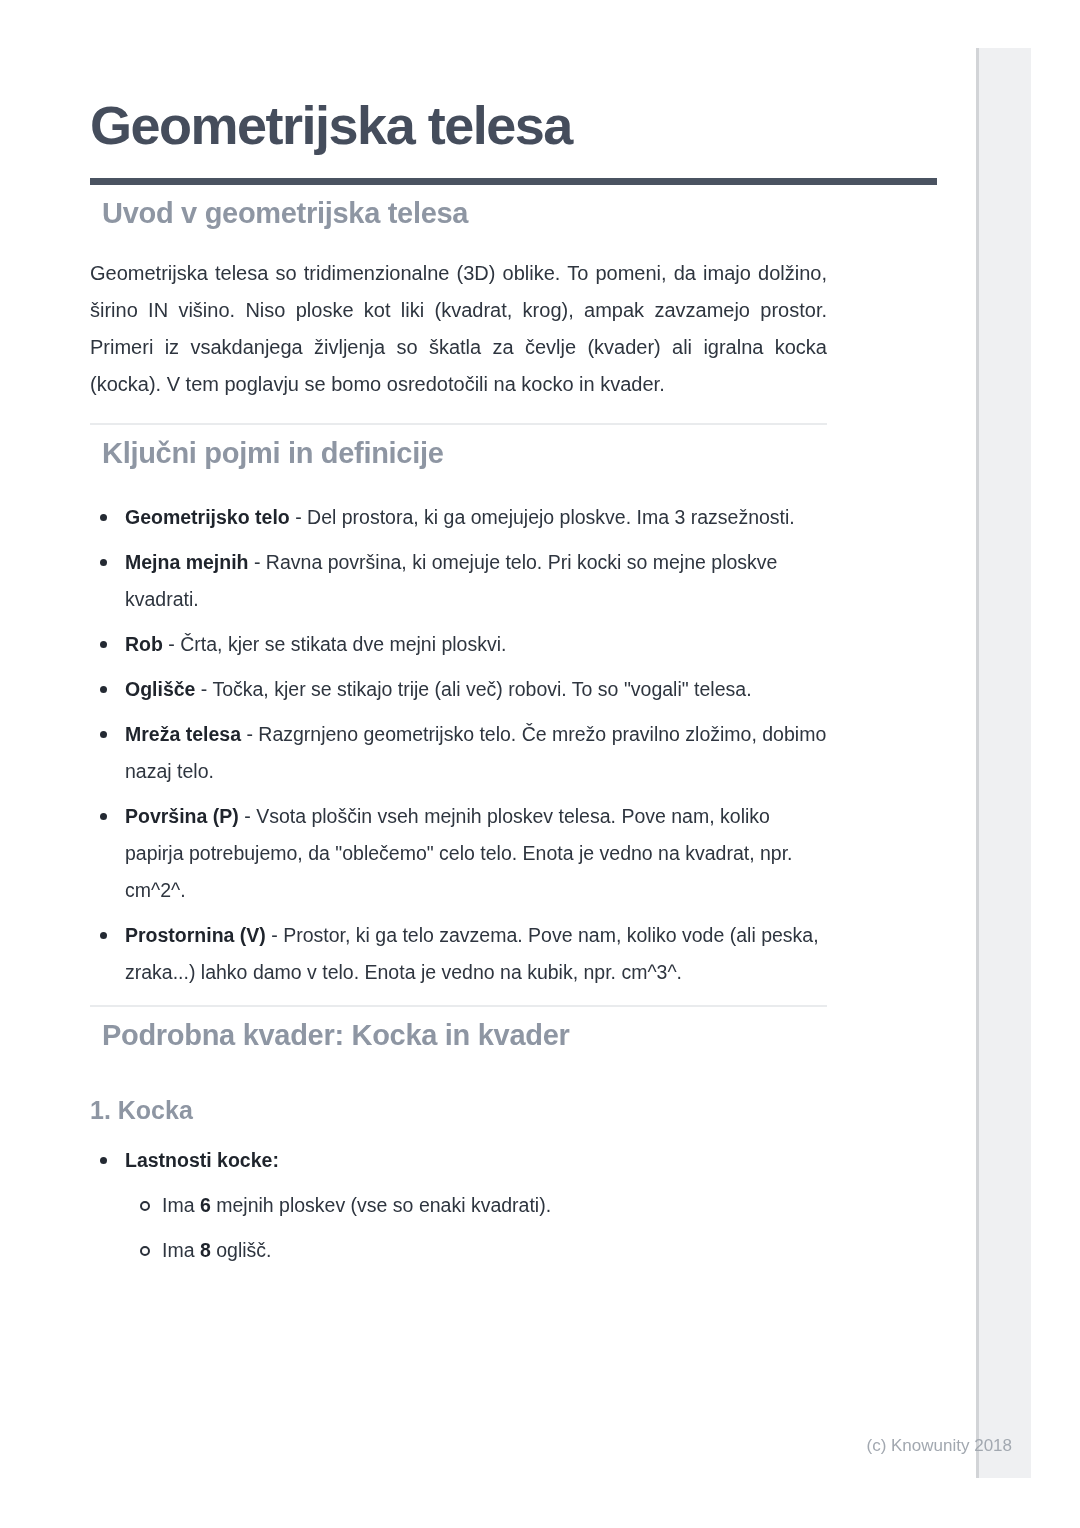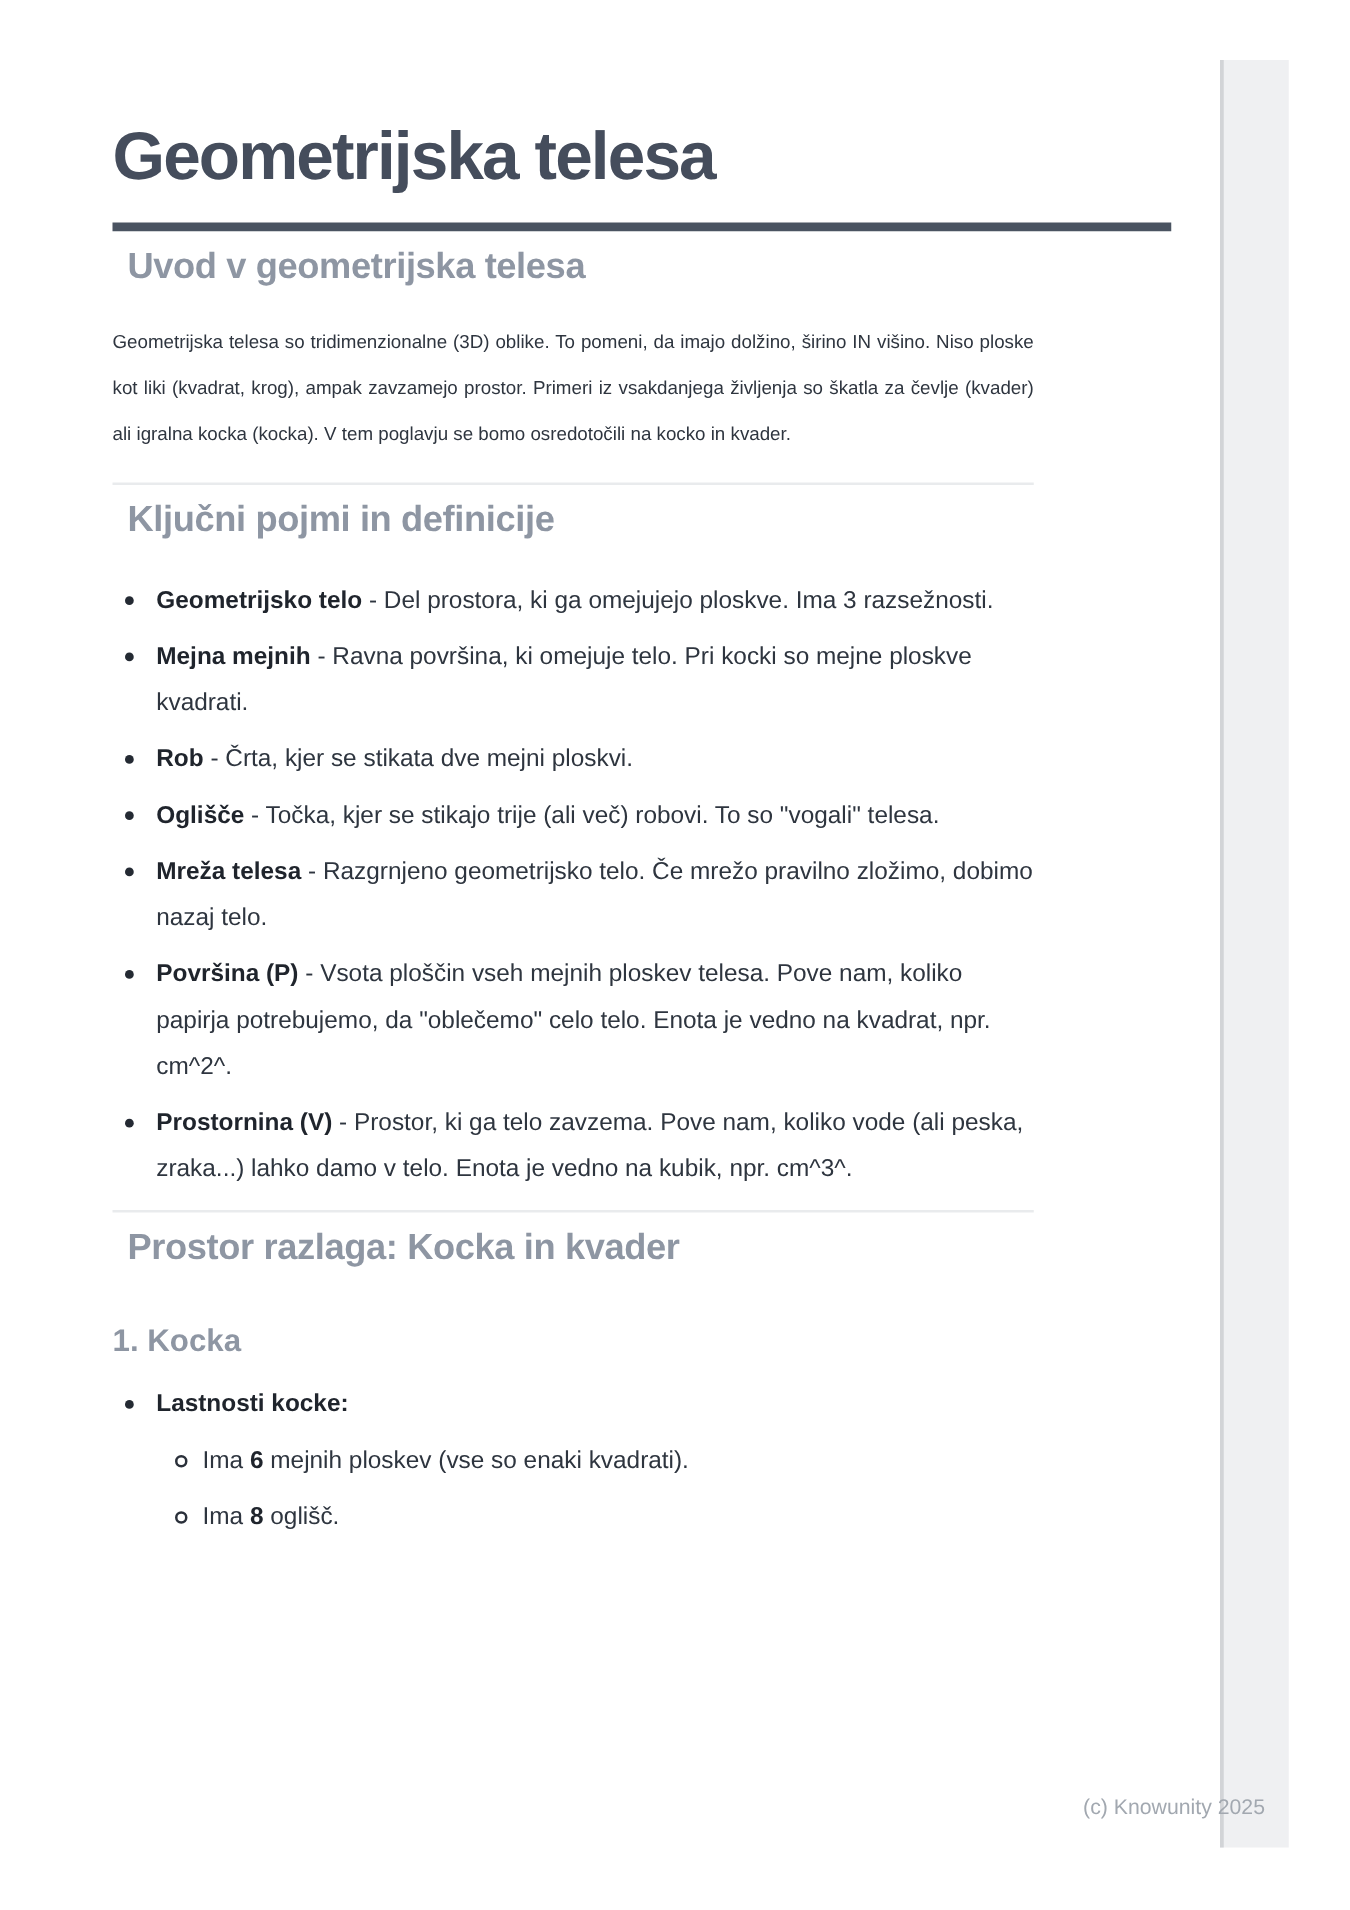--- a/index.html
+++ b/index.html
@@ -41,21 +41,21 @@
   .h2-podrobna { margin-top: 40px; }
   h3.sub-heading {
     margin: 45px 0 0 0;
     font-size: 25px; line-height: 28px;
     font-weight: 600;
     color: #8e96a3;
   }
   .intro-paragraph {
     margin: 26px 0 0 0;
     width: 737px;
-    font-size: 15px; line-height: 37px;
+    font-size: 20px; line-height: 37px;
     text-align: justify;
     color: #2e353f;
   }
   .plain-paragraph {
     margin: 28px 0 0 0;
     width: 737px;
     font-size: 19.5px; line-height: 37px;
     color: #2e353f;
   }
   .divider {
@@ -160,30 +160,30 @@
     <li><span class="b">Mejna mejnih</span><span> - Ravna površina, ki omejuje telo. Pri kocki so mejne ploskve kvadrati.</span></li>
     <li><span class="b">Rob</span><span> - Črta, kjer se stikata dve mejni ploskvi.</span></li>
     <li><span class="b">Oglišče</span><span> - Točka, kjer se stikajo trije (ali več) robovi. To so "vogali" telesa.</span></li>
     <li><span class="b">Mreža telesa</span><span> - Razgrnjeno geometrijsko telo. Če mrežo pravilno zložimo, dobimo nazaj telo.</span></li>
     <li><span class="b">Površina (P)</span><span> - Vsota ploščin vseh mejnih ploskev telesa. Pove nam, koliko papirja potrebujemo, da "oblečemo" celo telo. Enota je vedno na kvadrat, npr. cm^2^.</span></li>
     <li><span class="b">Prostornina (V)</span><span> - Prostor, ki ga telo zavzema. Pove nam, koliko vode (ali peska, zraka...) lahko damo v telo. Enota je vedno na kubik, npr. cm^3^.</span></li>
   </ul>
 
   <div class="divider divider-2"></div>
 
-  <h2 class="section-heading h2-podrobna">Prostor razlaga: Kocka in kvader</h2>
+  <h2 class="section-heading h2-podrobna">Podrobna kvader: Kocka in kvader</h2>
 
   <h3 class="sub-heading">1. Kocka</h3>
 
 
   <ul class="term-list props-list">
     <li>
       <span class="b">Lastnosti kocke:</span>
       <ul class="sub-list">
         <li><span>Ima </span><span class="b">6</span><span> mejnih ploskev (vse so enaki kvadrati).</span></li>
         <li><span>Ima </span><span class="b">8</span><span> oglišč.</span></li>
       </ul>
     </li>
   </ul>
 
 </div>
 
-<div class="page-footer">(c) Knowunity 2025</div>
+<div class="page-footer">(c) Knowunity 2018</div>
 
 </body></html>

